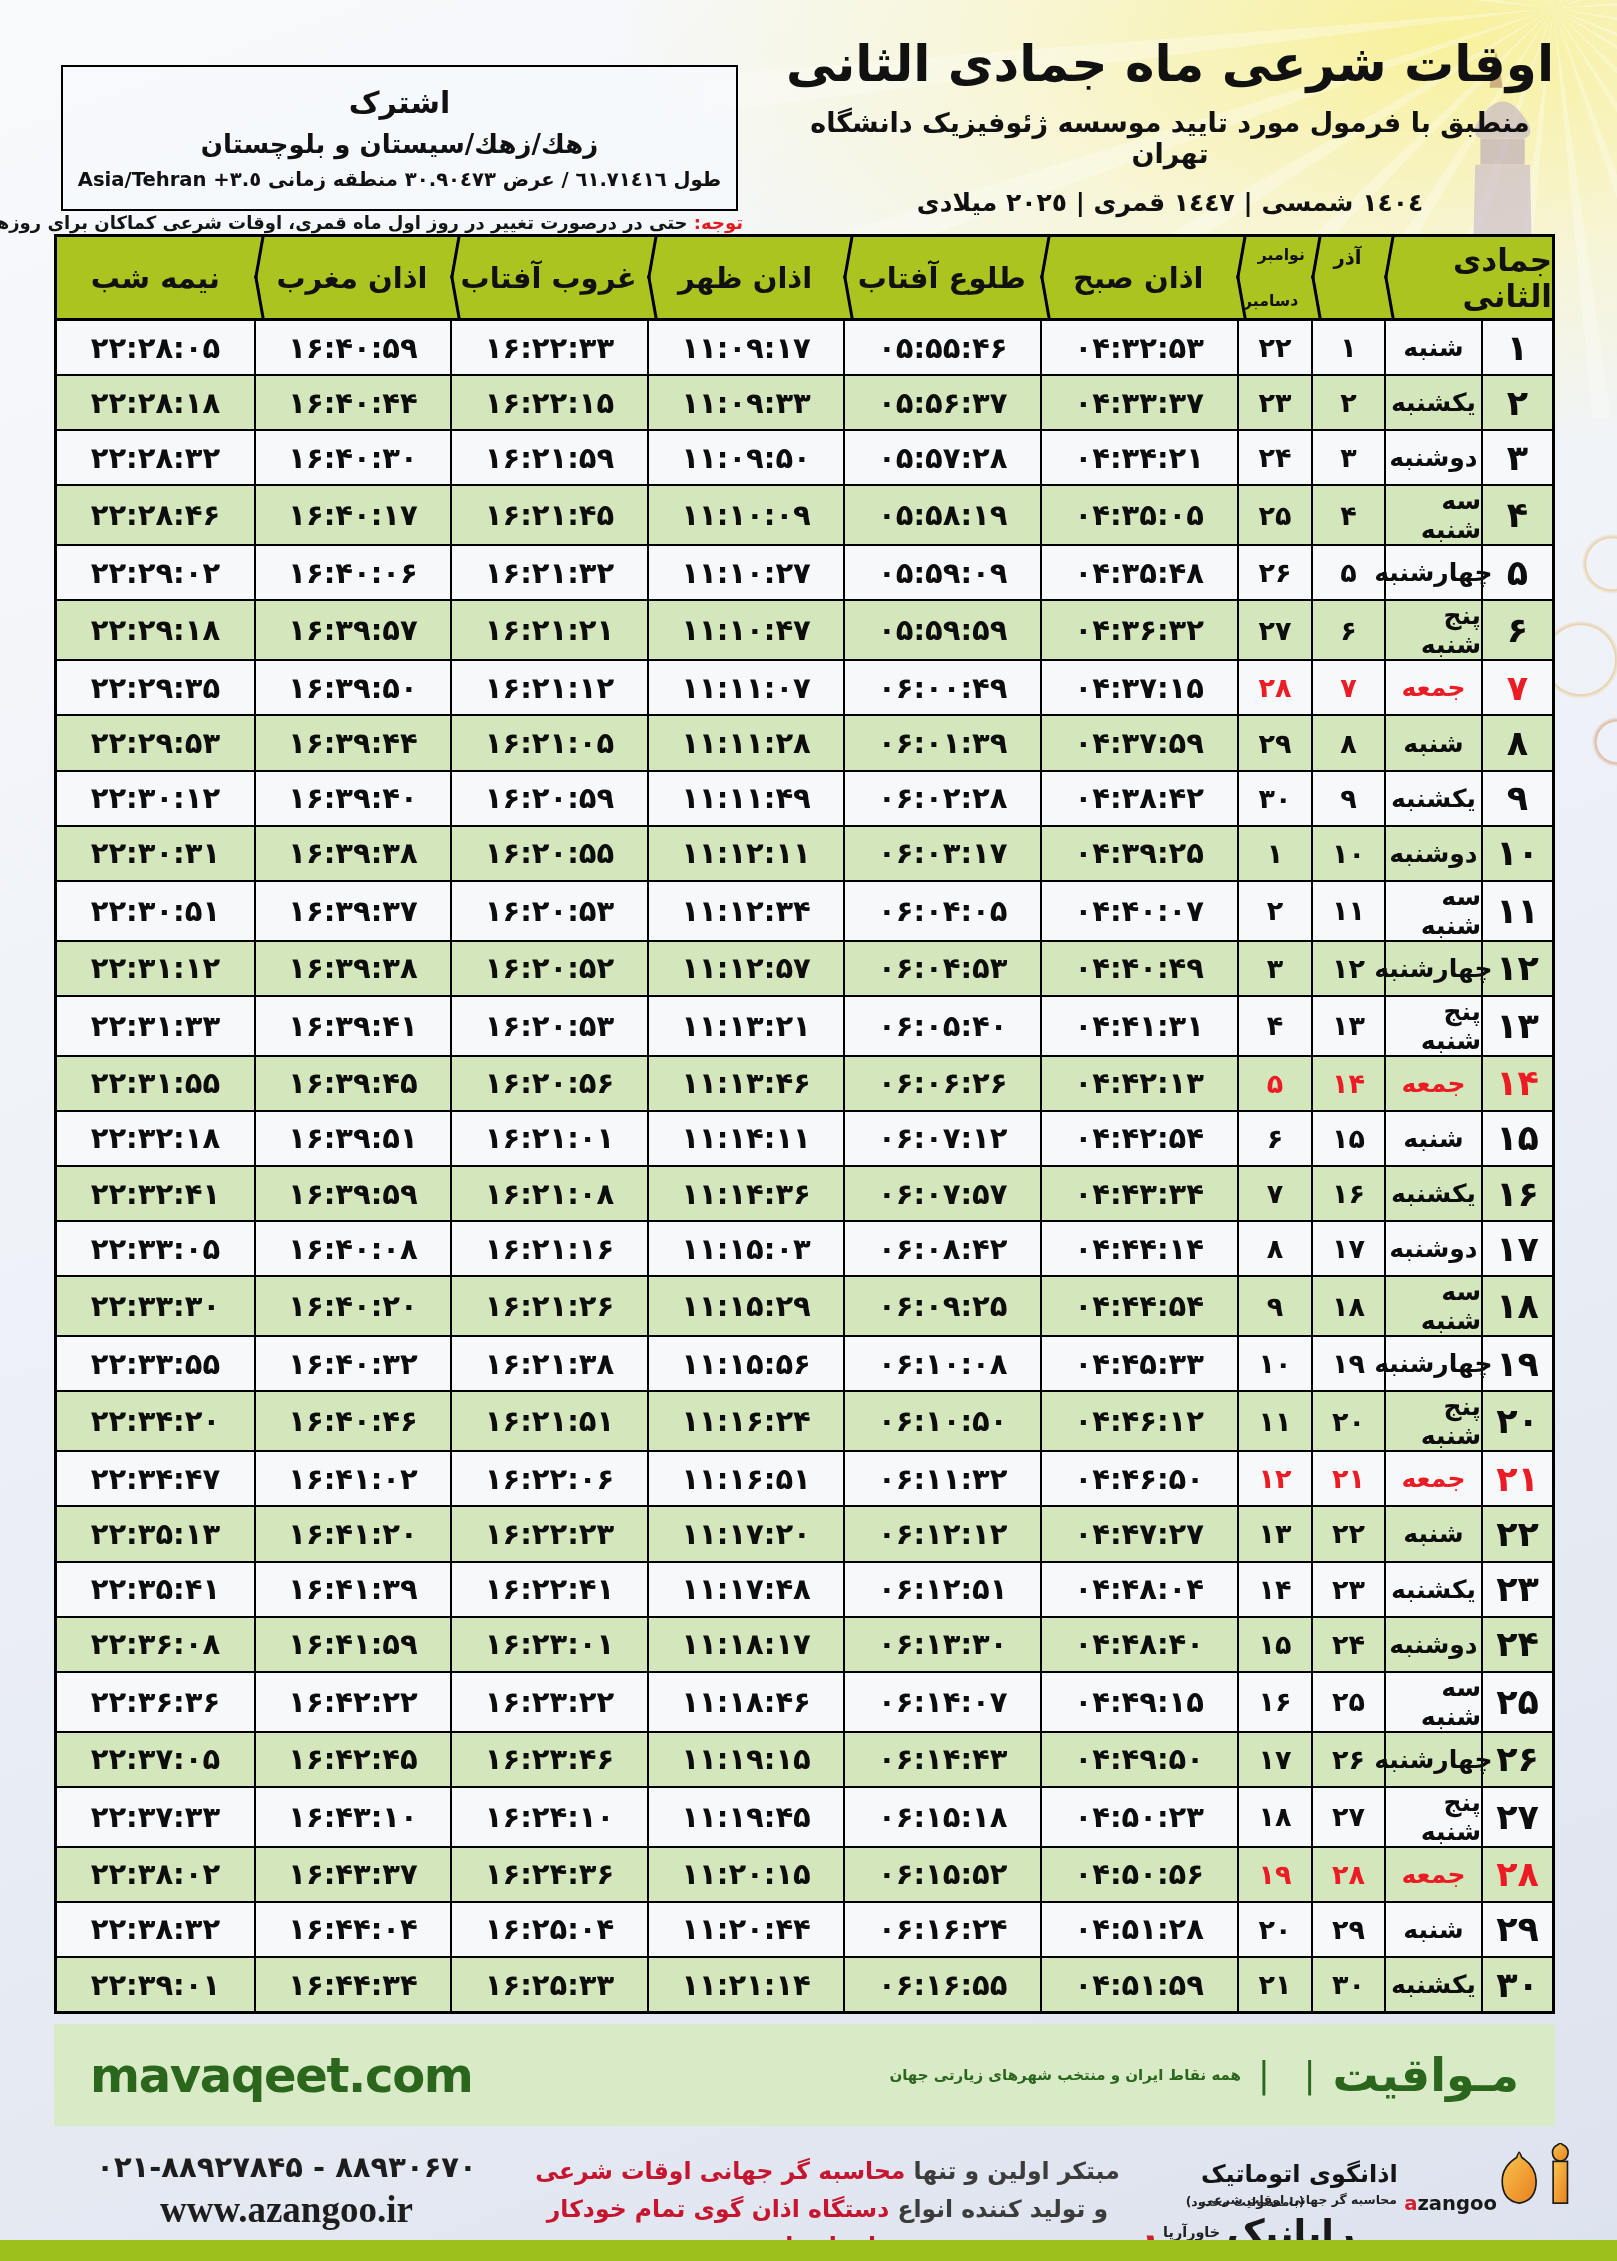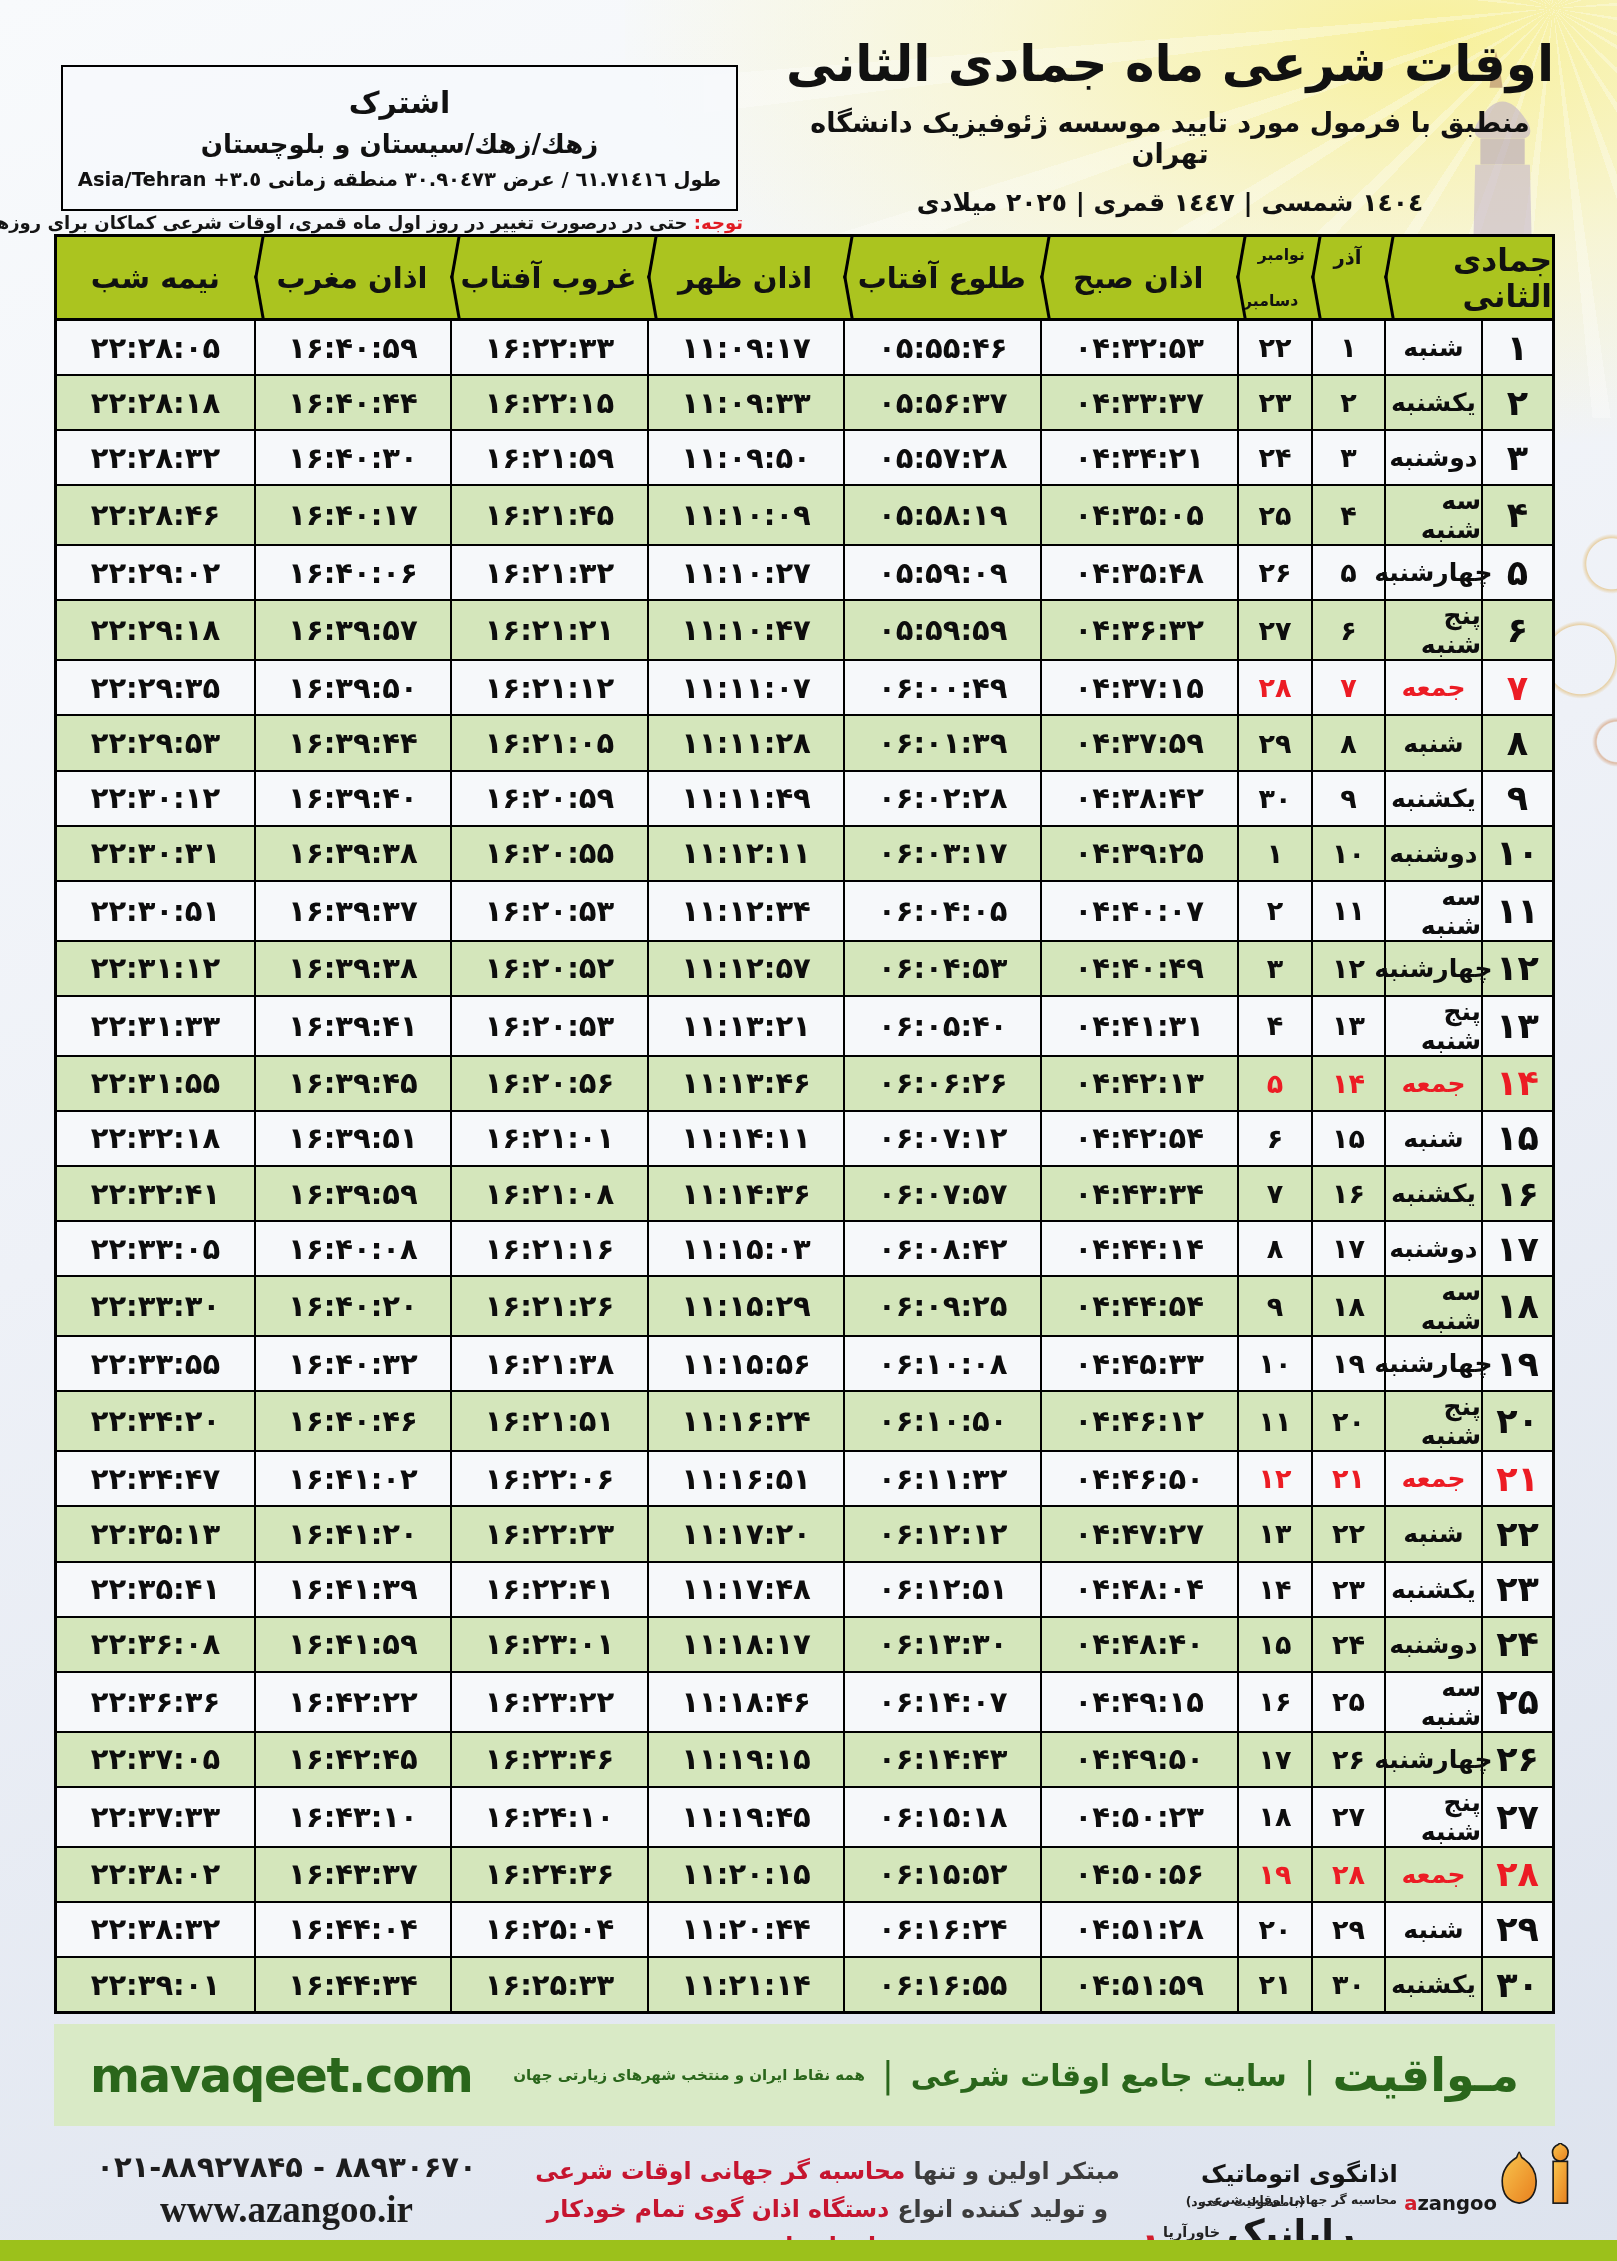--- a/index.html
+++ b/index.html
@@ -505,21 +505,20 @@
       <div class="td td-time">۱۶:۲۵:۳۳</div>
       <div class="td td-time">۱۶:۴۴:۳۴</div>
       <div class="td td-time">۲۲:۳۹:۰۱</div>
     </div>
       </div>
   </div>
 
   <div class="footer-bar">
     <span class="fb-brand">مـواقیت</span>
     <span class="fb-sep">|</span>
-    <span class="fb-desc">سایت جامع اوقات شرعی</span>
     <span class="fb-sep">|</span>
     <span class="fb-desc2">همه نقاط ایران و منتخب شهرهای زیارتی جهان</span>
     <span class="fb-domain">mavaqeet.com</span>
   </div>
 
   <div class="phones">
     <div class="phone-line">۰۲۱-۸۸۹۲۷۸۴۵ - ۸۸۹۳۰۶۷۰</div>
     <div class="site-line">www.azangoo.ir</div>
   </div>
 

